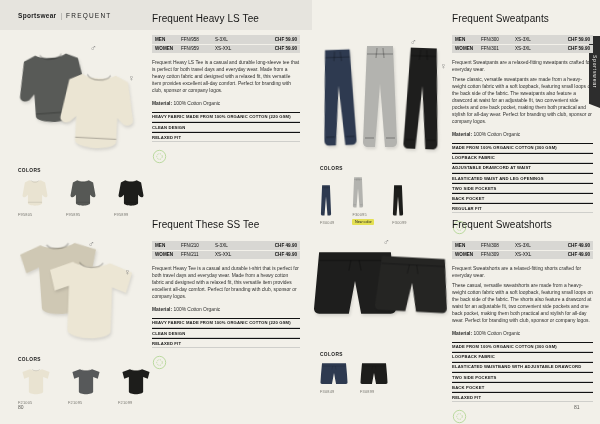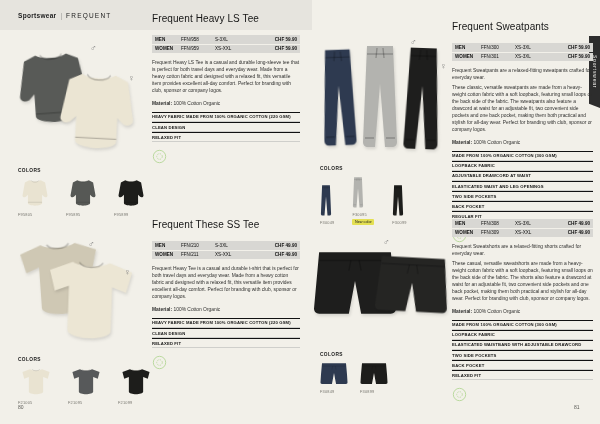--- a/index.html
+++ b/index.html
@@ -26,21 +26,21 @@
     position:absolute; right:0; top:36px; width:11px; height:72px;
     background:#2d2d2d; color:#f4f3ef;
     writing-mode:vertical-rl; font-size:5px; letter-spacing:.8px;
     display:flex; align-items:center; justify-content:center;
     clip-path:polygon(0 0,100% 0,100% 100%,0 94%);
   }
 
   
   .tc { position:absolute; width:148px; }
   #tc1 { left:152px; top:13px; }
-  #tc2 { left:452px; top:13px; width:141px;margin-top:8px; }
+  #tc2 { left:452px; top:13px; width:141px; }
   #tc3 { left:152px; top:219px; }
   #tc4 { left:452px; top:219px; width:141px; }
 
   .title { font-size:10px; font-weight:400; color:#161616; letter-spacing:.1px; margin-bottom:11px; }
   .ptable .row {
     display:flex; align-items:center; height:8.5px; background:#d8d7d3;
     margin-bottom:1px; padding:0 3px; font-size:4.6px; color:#111;
   }
   .ptable .c-group { width:26px; font-weight:700; }
   .ptable .c-art { width:34px; }
@@ -332,20 +332,21 @@
   <svg class="garment g-shadow" style="left:0;top:14px;width:82px;height:72px" viewBox="0 0 80 70">
       <use href="#g-shorts" style="fill: rgb(30, 30, 29);"></use>
     </svg>
   <svg class="garment g-shadow" style="left:62px;top:20px;width:72px;height:63px;transform:rotate(3deg)" viewBox="0 0 80 70">
       <use href="#g-shorts" style="fill: rgb(37, 37, 35);"></use>
     </svg>
   <span class="gender" style="left:69px;top:4px">♂</span>
 </div>
 
 <div class="tc" id="tc4">
+  <div class="title">Frequent Sweatshorts</div>
   <div class="ptable">
     <div class="row">
       <span class="c-group">MEN</span>
       <span class="c-art">FFN/308</span>
       <span class="c-size">XS-3XL</span>
       <span class="c-price">CHF 49.90</span>
     </div>
     <div class="row">
       <span class="c-group">WOMEN</span>
       <span class="c-art">FFN/309</span>

